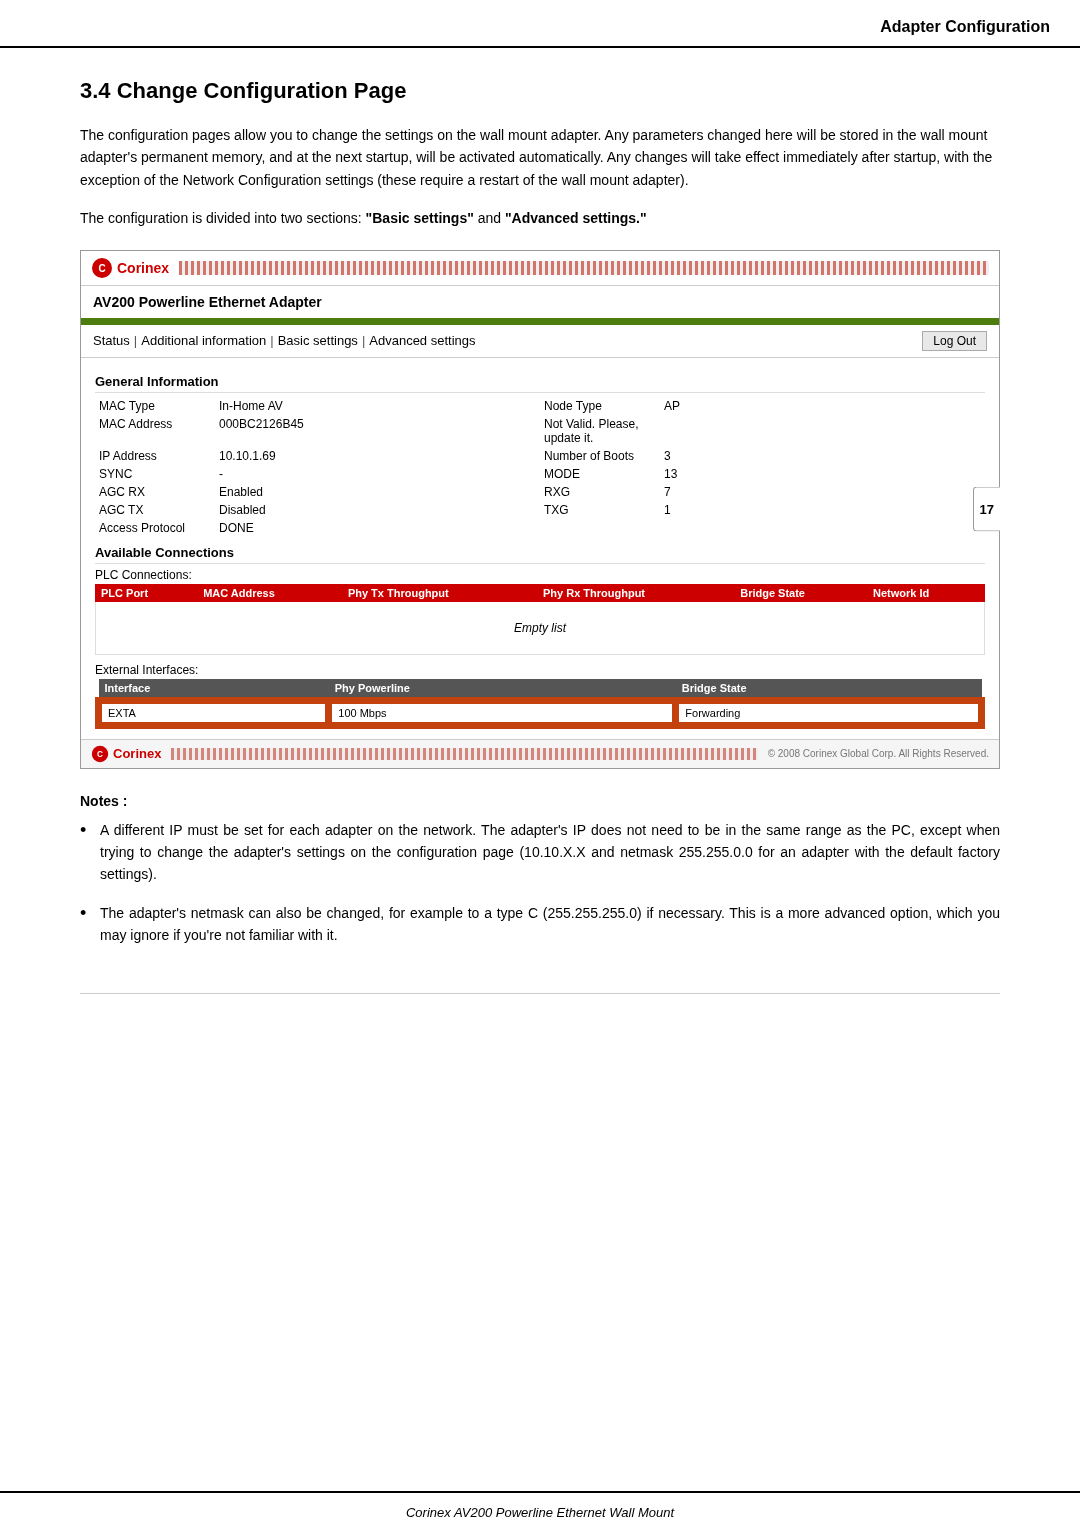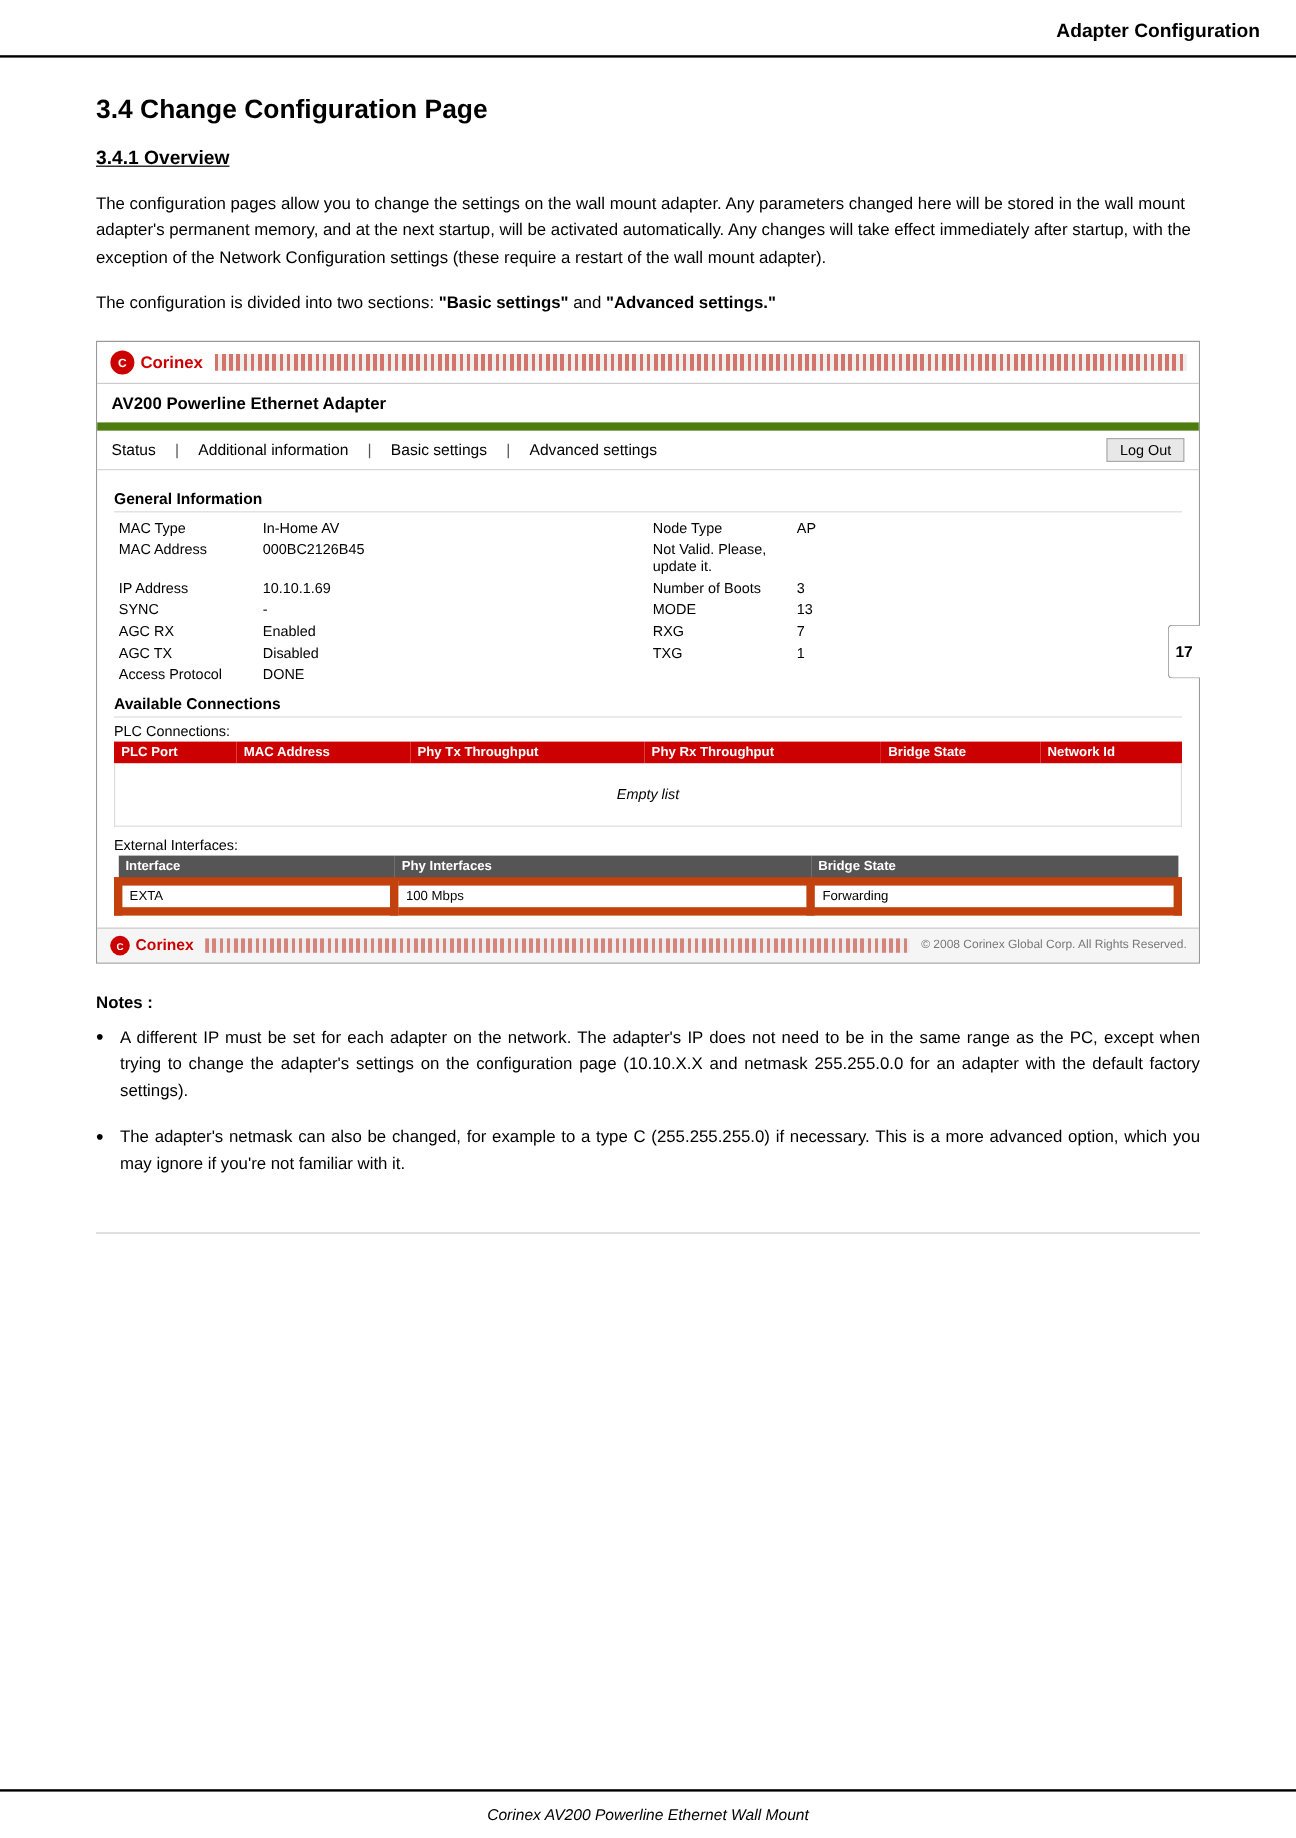--- a/index.html
+++ b/index.html
@@ -110,21 +110,21 @@
       padding: 6px 12px;
       font-size: 13px;
       display: flex;
       align-items: center;
       justify-content: space-between;
     }
 
     .nav-links {
       display: flex;
       align-items: center;
-      gap: 12px;
+      gap: 0;
     }
 
     .nav-link {
       color: #000;
       font-size: 13px;
     }
 
     .nav-separator {
       margin: 0 4px;
       color: #555;
@@ -343,21 +343,20 @@
 </div>
 
 <div class="main-content">
 
   <div class="section-title">
     <span>3.4</span>
     <span> </span>
     <span>Change Configuration Page</span>
   </div>
 
-  <div class="subsection-title">3.4.1 Overview</div>
 
   <p class="description-text">The configuration pages allow you to change the settings on the wall mount adapter. Any parameters changed here will be stored in the wall mount adapter's permanent memory, and at the next startup, will be activated automatically. Any changes will take effect immediately after startup, with the exception of the Network Configuration settings (these require a restart of the wall mount adapter).</p>
 
   <p class="description-text">
     <span>The configuration is divided into two sections: </span><strong>"Basic settings"</strong><span> and </span><strong>"Advanced settings."</strong>
   </p>
 
   <div class="screenshot-container" style="position:relative;">
 
     <div class="corinex-header">
@@ -455,21 +454,21 @@
           </thead>
         </table>
         <div class="empty-list">Empty list</div>
 
         <div class="ext-label">External Interfaces:</div>
 
         <table class="ext-table">
           <thead>
             <tr>
               <th>Interface</th>
-              <th>Phy Interfaces</th>
+              <th>Phy Powerline</th>
               <th>Bridge State</th>
             </tr>
           </thead>
           <tbody>
             <tr>
               <td>EXTA</td>
               <td>100 Mbps</td>
               <td>Forwarding</td>
             </tr>
           </tbody>

